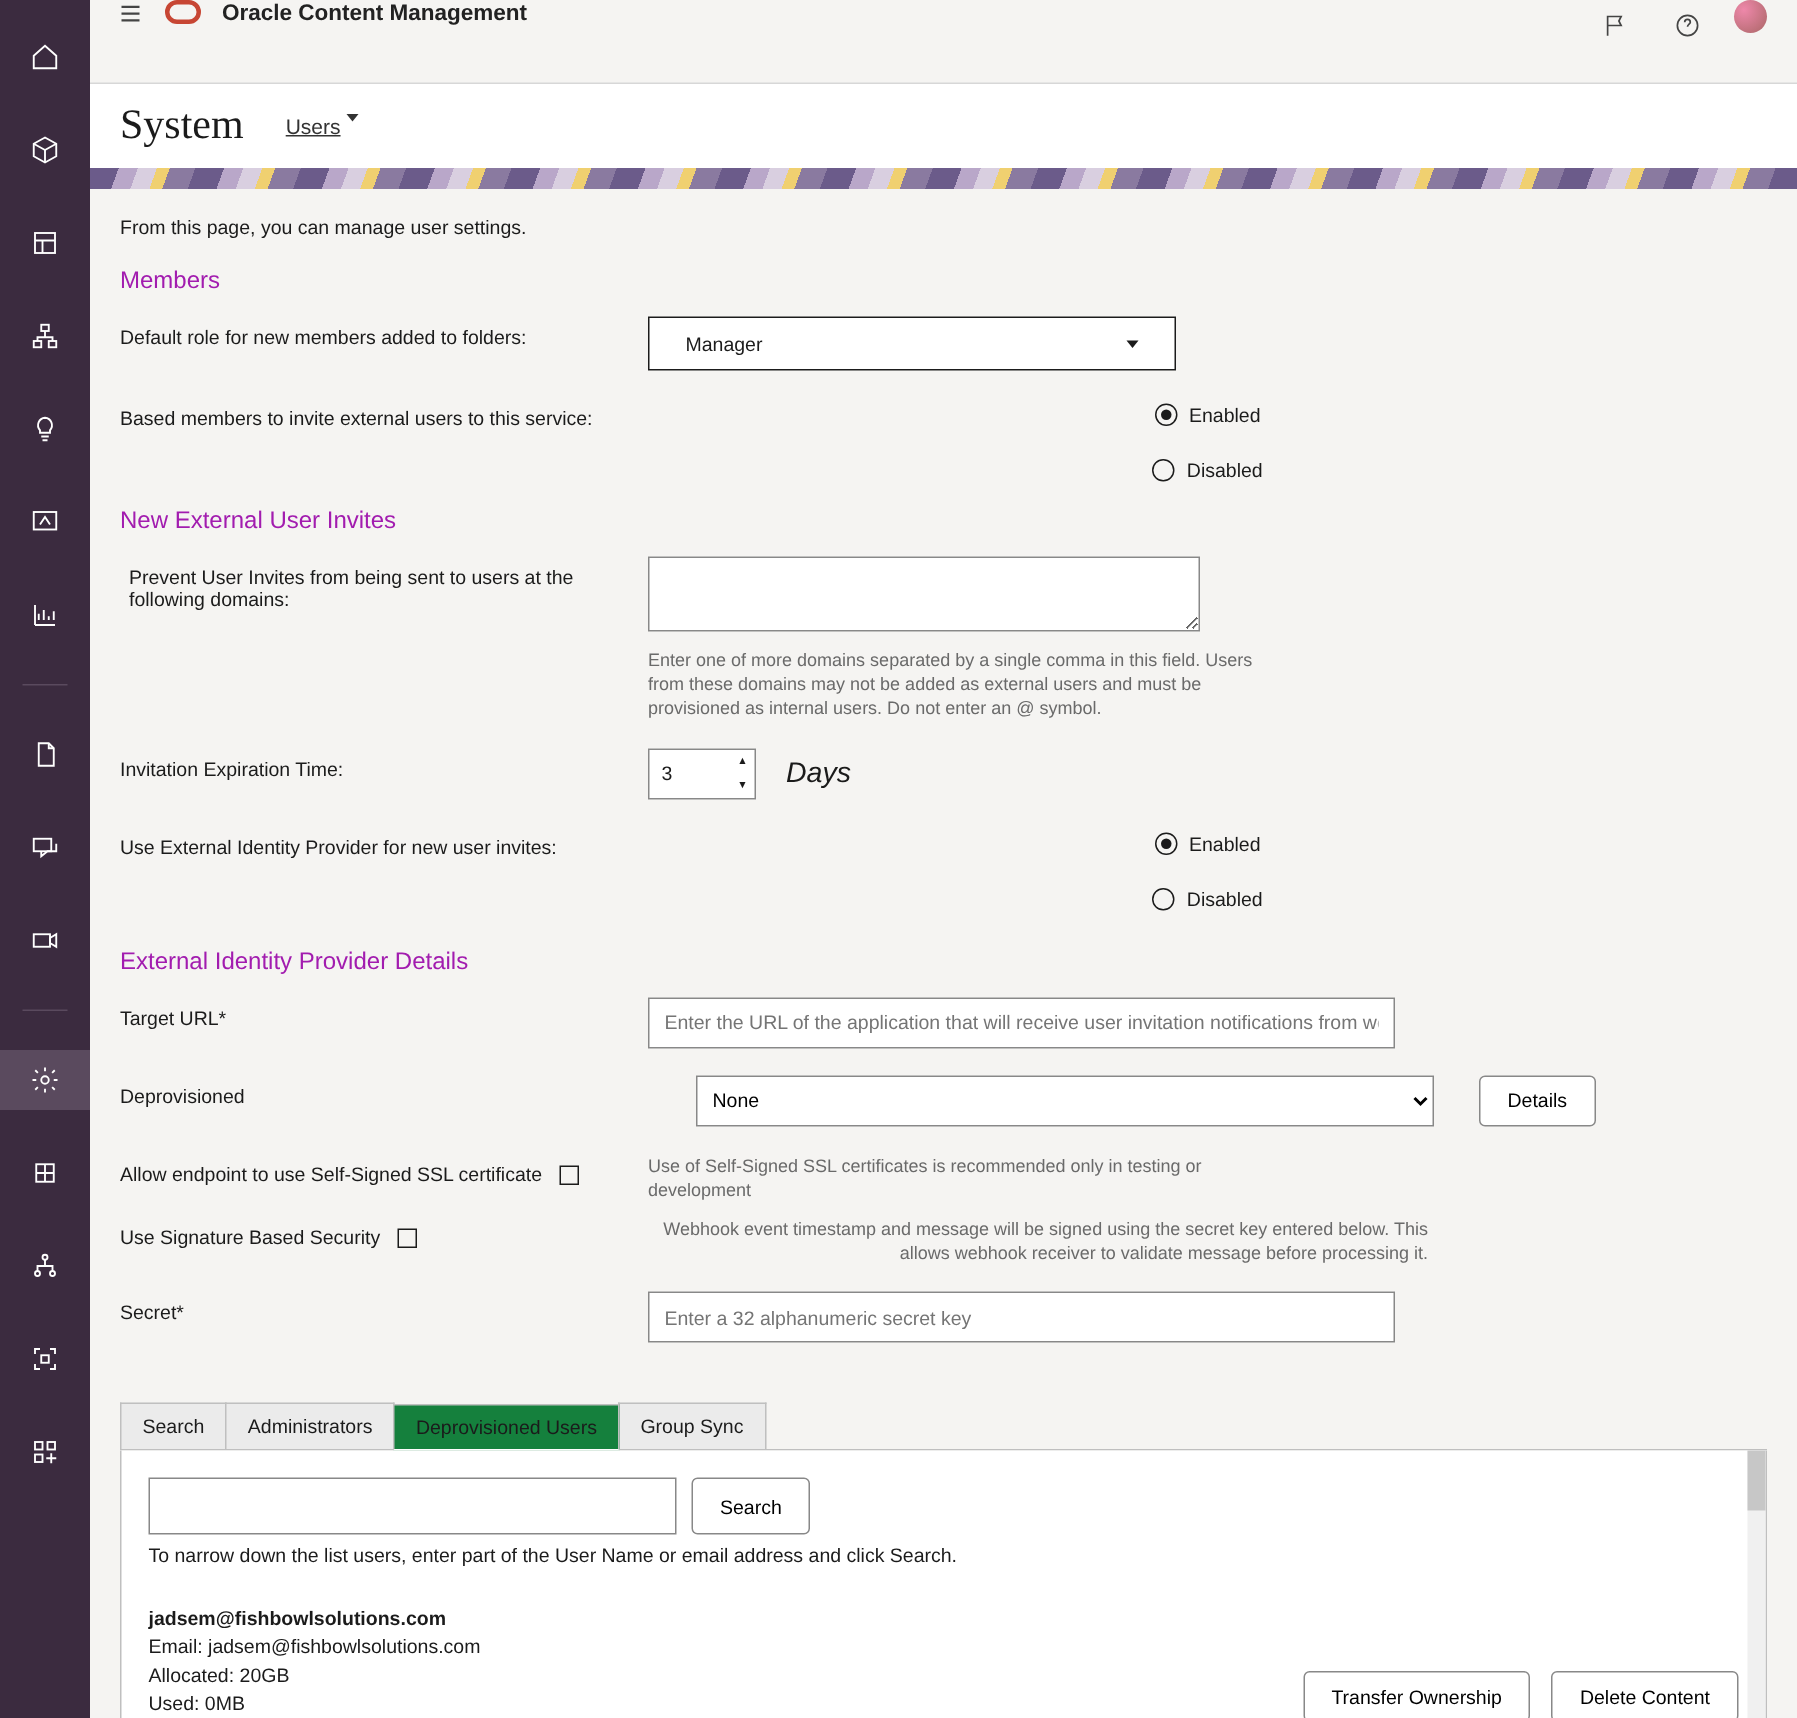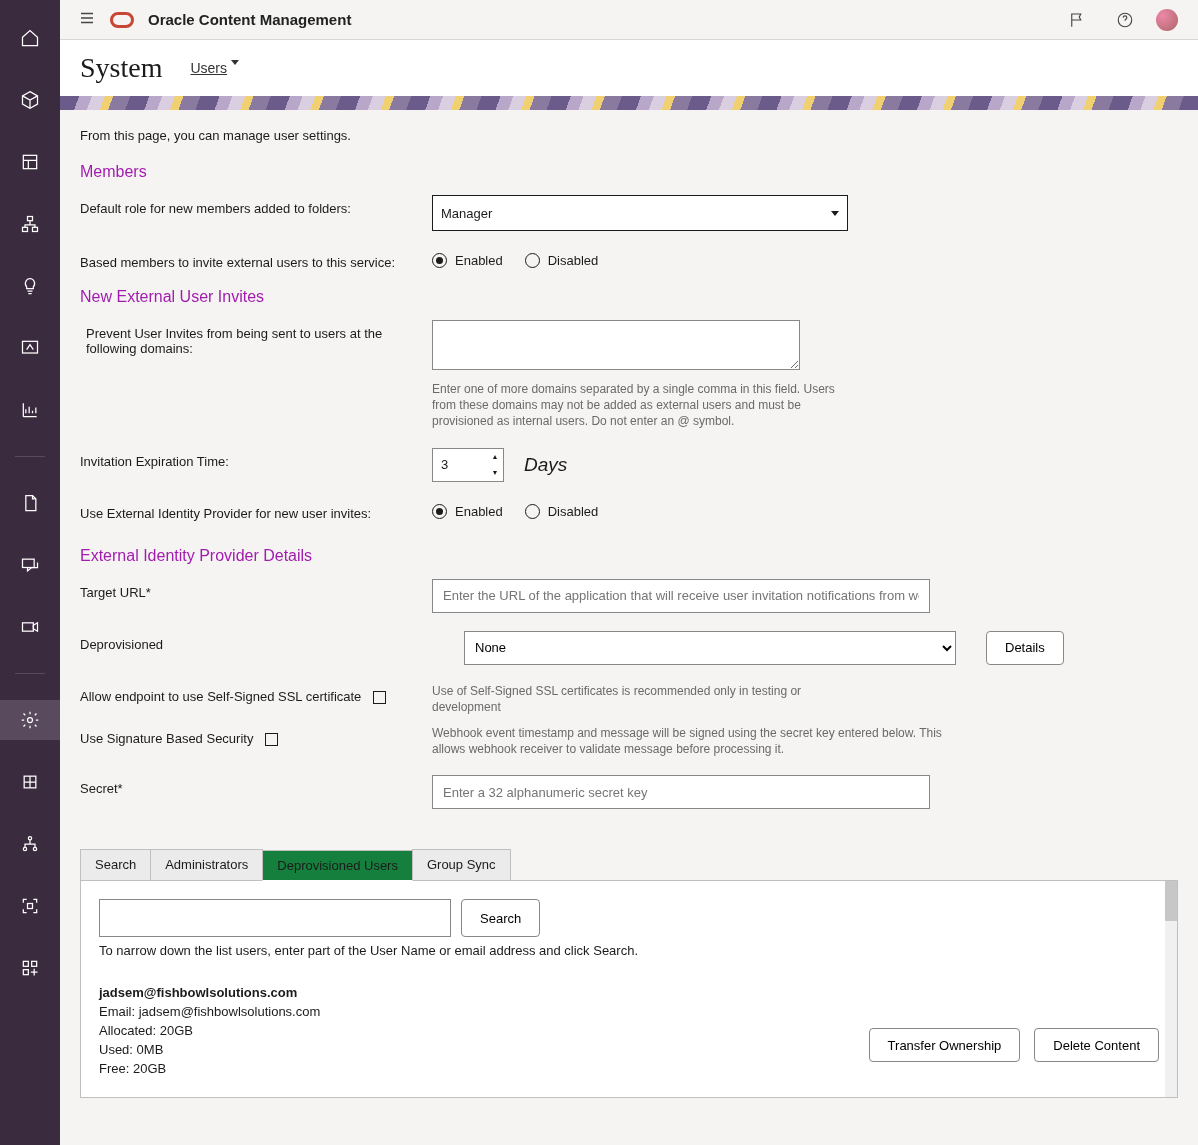--- a/index.html
+++ b/index.html
@@ -11,21 +11,21 @@
   .rail { width: 60px; background: #3b2b3f; display: flex; flex-direction: column; align-items: center; padding-top: 18px; gap: 22px; }
   .rail .rail-item { width: 100%; height: 40px; display:flex; align-items:center; justify-content:center; cursor:pointer; }
   .rail .rail-item.active { background: #5a4a5e; }
   .rail .divider { width: 30px; height: 1px; background: #5a4a5e; margin: 4px 0; }
   .rail svg { width: 20px; height: 20px; stroke: #fff; fill: none; stroke-width: 1.5; }
 
   
   .main { flex: 1; display: flex; flex-direction: column; }
 
   
-  .topbar { height: 40px; background: #f5f4f2; border-bottom: 1px solid #d7d7d7; display:flex; align-items:center; padding: 0 20px 0 18px; gap: 14px; }
+  .topbar { height: 56px; background: #f5f4f2; border-bottom: 1px solid #d7d7d7; display:flex; align-items:flex-start; padding: 0 20px 0 18px; gap: 14px; }
   .hamburger { cursor:pointer; }
   .hamburger svg { width:18px; height:18px; stroke:#444; stroke-width:2; }
   .logo-o { width:24px; height:16px; border:3px solid #c74634; border-radius: 10px; }
   .topbar .title { font-size: 15px; font-weight: 600; color:#222; }
   .topbar .spacer { flex:1; }
   .top-icon { width:34px; height:34px; display:flex; align-items:center; justify-content:center; cursor:pointer; }
   .top-icon svg { width:18px; height:18px; stroke:#444; stroke-width:1.5; fill:none; }
   .avatar { width:22px; height:22px; border-radius:50%; background: radial-gradient(circle at 30% 30%, #e8a, #a66); }
 
   
@@ -39,24 +39,24 @@
 
   
   .content { padding: 18px 20px 30px 20px; background:#f5f4f2; flex:1; }
   .intro { margin-bottom: 20px; font-size:13px; }
   h2.sec { font-size: 16px; font-weight: 400; margin: 12px 0 14px 0; color:#a21caf; }
 
   .row { display:flex; align-items:flex-start; margin-bottom: 18px; }
   .row .lbl { width: 352px; font-size:13px; padding-top:6px; padding-right: 16px; }
   .row .ctl { flex:1; }
 
-  .select-box { width: 416px; height:36px; border:1px solid #1b1b1b; background:#fff; display:flex; align-items:center; padding:0 8px; justify-content:space-between; cursor:pointer; }
+  .select-box { width: 352px; height:36px; border:1px solid #1b1b1b; background:#fff; display:flex; align-items:center; padding:0 24px; justify-content:space-between; cursor:pointer; }
   .select-box .caret-down { border-top-color:#1b1b1b; }
 
-  .radio-group { display:flex; gap:22px; align-items:center; padding-top:4px; }
+  .radio-group { display:flex; gap:22px; align-items:center; padding-top:4px;flex-direction:column; }
   .radio-opt { display:flex; align-items:center; gap:8px; cursor:pointer; }
   .radio-outer { width:15px; height:15px; border:1.5px solid #1b1b1b; border-radius:50%; display:flex; align-items:center; justify-content:center; }
   .radio-outer.checked .radio-dot { width:7px; height:7px; background:#1b1b1b; border-radius:50%; }
 
   textarea.domains { width: 368px; height: 50px; border:1px solid #888; resize:both; padding:6px; font-family:inherit; font-size:13px; }
   .hint { font-size:12px; color:#6a6a6a; max-width: 420px; margin-top:8px; line-height:1.35; }
 
   .spinner { display:flex; align-items:center; gap:20px; }
   .spinner-box { width:72px; height:34px; border:1px solid #888; display:flex; align-items:center; background:#fff; }
   .spinner-val { flex:1; padding:0 8px; }
@@ -338,21 +338,21 @@
           <div class="hint" style="margin-top:0;">Use of Self-Signed SSL certificates is recommended only in testing or development</div>
         </div>
       </div>
 
       <div class="row">
         <div class="lbl">
           <span>Use Signature Based Security</span>
           <span class="chk"></span>
         </div>
         <div class="ctl">
-          <div class="hint" style="margin-top:0; max-width:520px;">Webhook event timestamp and message will be signed using the secret key entered below. This allows webhook receiver to validate message before processing it.</div>
+          <div class="hint" style="margin-top:0; max-width:520px;text-align:right;">Webhook event timestamp and message will be signed using the secret key entered below. This allows webhook receiver to validate message before processing it.</div>
         </div>
       </div>
 
       <div class="row">
         <div class="lbl">Secret*</div>
         <div class="ctl">
           <input type="text" class="text-input" placeholder="Enter a 32 alphanumeric secret key" style="">
         </div>
       </div>
 

